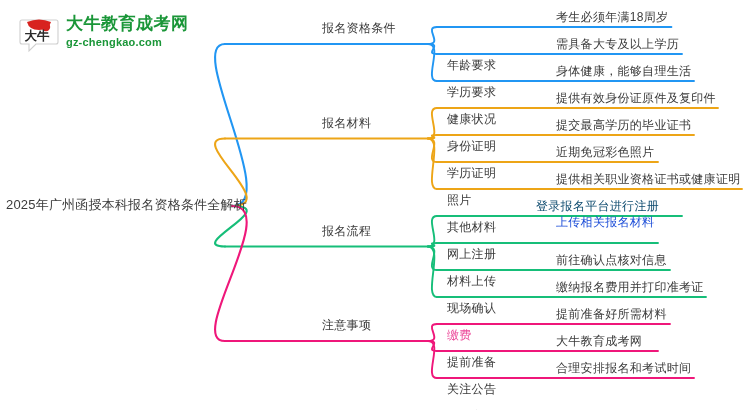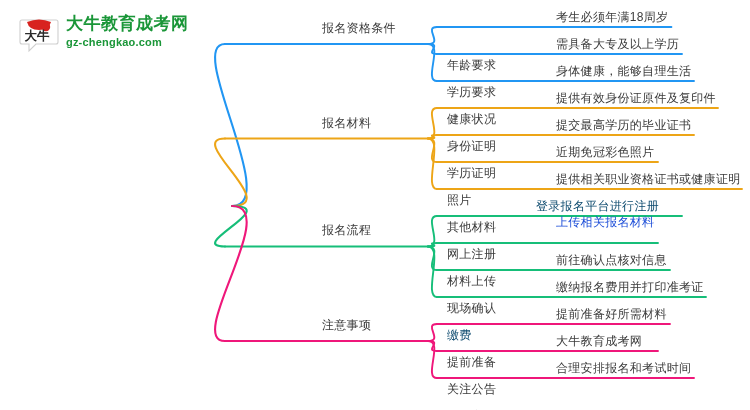--- a/index.html
+++ b/index.html
@@ -145,46 +145,47 @@
       <path d="M 232 206 C 282 206 185 341 225 341" fill="none" stroke="#ef177a" stroke-width="2.1" stroke-linecap="round"></path>
       <path d="M 225 341 L 428 341" fill="none" stroke="#ef177a" stroke-width="2.1" stroke-linecap="round"></path>
       <path d="M 428 341 C 444 341 423 324 437 324" fill="none" stroke="#ef177a" stroke-width="1.9" stroke-linecap="round"></path>
       <path d="M 437 324 L 670 324" fill="none" stroke="#ef177a" stroke-width="1.9" stroke-linecap="round"></path>
       <path d="M 428 341 C 444 341 423 351 437 351" fill="none" stroke="#ef177a" stroke-width="1.9" stroke-linecap="round"></path>
       <path d="M 437 351 L 658 351" fill="none" stroke="#ef177a" stroke-width="1.9" stroke-linecap="round"></path>
       <path d="M 428 341 C 444 341 423 378 437 378" fill="none" stroke="#ef177a" stroke-width="1.9" stroke-linecap="round"></path>
       <path d="M 437 378 L 694 378" fill="none" stroke="#ef177a" stroke-width="1.9" stroke-linecap="round"></path>
     </svg>
 
+  <div class="node root-node">2025年广州函授本科报名资格条件全解析</div>
 
   <div id="nodes">
       <div class="node branch-node" style="left: 322px; top: 22px; color: rgb(59, 59, 59);">报名资格条件</div>
       <div class="node sub-node" style="left: 447px; top: 11px; color: rgb(59, 59, 59);">年龄要求</div>
       <div class="node leaf-node" style="left: 556px; top: 11px; color: rgb(59, 59, 59);">考生必须年满18周岁</div>
       <div class="node sub-node" style="left: 447px; top: 38px; color: rgb(59, 59, 59);">学历要求</div>
       <div class="node leaf-node" style="left: 556px; top: 38px; color: rgb(59, 59, 59);">需具备大专及以上学历</div>
       <div class="node sub-node" style="left: 447px; top: 65px; color: rgb(59, 59, 59);">健康状况</div>
       <div class="node leaf-node" style="left: 556px; top: 65px; color: rgb(59, 59, 59);">身体健康，能够自理生活</div>
       <div class="node branch-node" style="left: 322px; top: 116.5px; color: rgb(59, 59, 59);">报名材料</div>
       <div class="node sub-node" style="left: 447px; top: 92px; color: rgb(59, 59, 59);">身份证明</div>
       <div class="node leaf-node" style="left: 556px; top: 92px; color: rgb(59, 59, 59);">提供有效身份证原件及复印件</div>
       <div class="node sub-node" style="left: 447px; top: 119px; color: rgb(59, 59, 59);">学历证明</div>
       <div class="node leaf-node" style="left: 556px; top: 119px; color: rgb(59, 59, 59);">提交最高学历的毕业证书</div>
       <div class="node sub-node" style="left: 447px; top: 146px; color: rgb(59, 59, 59);">照片</div>
       <div class="node leaf-node" style="left: 556px; top: 146px; color: rgb(59, 59, 59);">近期免冠彩色照片</div>
       <div class="node sub-node" style="left: 447px; top: 173px; color: rgb(59, 59, 59);">其他材料</div>
       <div class="node leaf-node" style="left: 556px; top: 173px; color: rgb(59, 59, 59);">提供相关职业资格证书或健康证明</div>
-      <div class="node branch-node" style="left: 322px; top: 224.5px; color: rgb(59, 59, 59); font-family: Liberation Mono, monospace;">报名流程</div>
+      <div class="node branch-node" style="left: 322px; top: 224.5px; color: rgb(59, 59, 59);">报名流程</div>
       <div class="node sub-node" style="left: 447px; top: 200px; color: rgb(59, 59, 59);">网上注册</div>
       <div class="node leaf-node" style="left: 536px; top: 200px; color: #0c4a6e;">登录报名平台进行注册</div>
       <div class="node sub-node" style="left: 447px; top: 227px; color: rgb(59, 59, 59);">材料上传</div>
       <div class="node leaf-node" style="left: 556px; top: 216px; color: #1d4ed8;">上传相关报名材料</div>
       <div class="node sub-node" style="left: 447px; top: 254px; color: rgb(59, 59, 59);">现场确认</div>
       <div class="node leaf-node" style="left: 556px; top: 254px; color: rgb(59, 59, 59);">前往确认点核对信息</div>
-      <div class="node sub-node" style="left: 447px; top: 281px; color: #0c4a6e;">缴费</div>
+      <div class="node sub-node" style="left: 447px; top: 281px; color: #ec4899;">缴费</div>
       <div class="node leaf-node" style="left: 556px; top: 281px; color: rgb(59, 59, 59);">缴纳报名费用并打印准考证</div>
       <div class="node branch-node" style="left: 322px; top: 319px; color: rgb(59, 59, 59);">注意事项</div>
       <div class="node sub-node" style="left: 447px; top: 308px; color: rgb(59, 59, 59);">提前准备</div>
       <div class="node leaf-node" style="left: 556px; top: 308px; color: rgb(59, 59, 59);">提前准备好所需材料</div>
       <div class="node sub-node" style="left: 447px; top: 335px; color: rgb(59, 59, 59);">关注公告</div>
       <div class="node leaf-node" style="left: 556px; top: 335px; color: rgb(59, 59, 59);">大牛教育成考网</div>
       <div class="node sub-node" style="left: 447px; top: 362px; color: rgb(59, 59, 59);">合理安排时间</div>
       <div class="node leaf-node" style="left: 556px; top: 362px; color: rgb(59, 59, 59);">合理安排报名和考试时间</div>
     </div>
 

